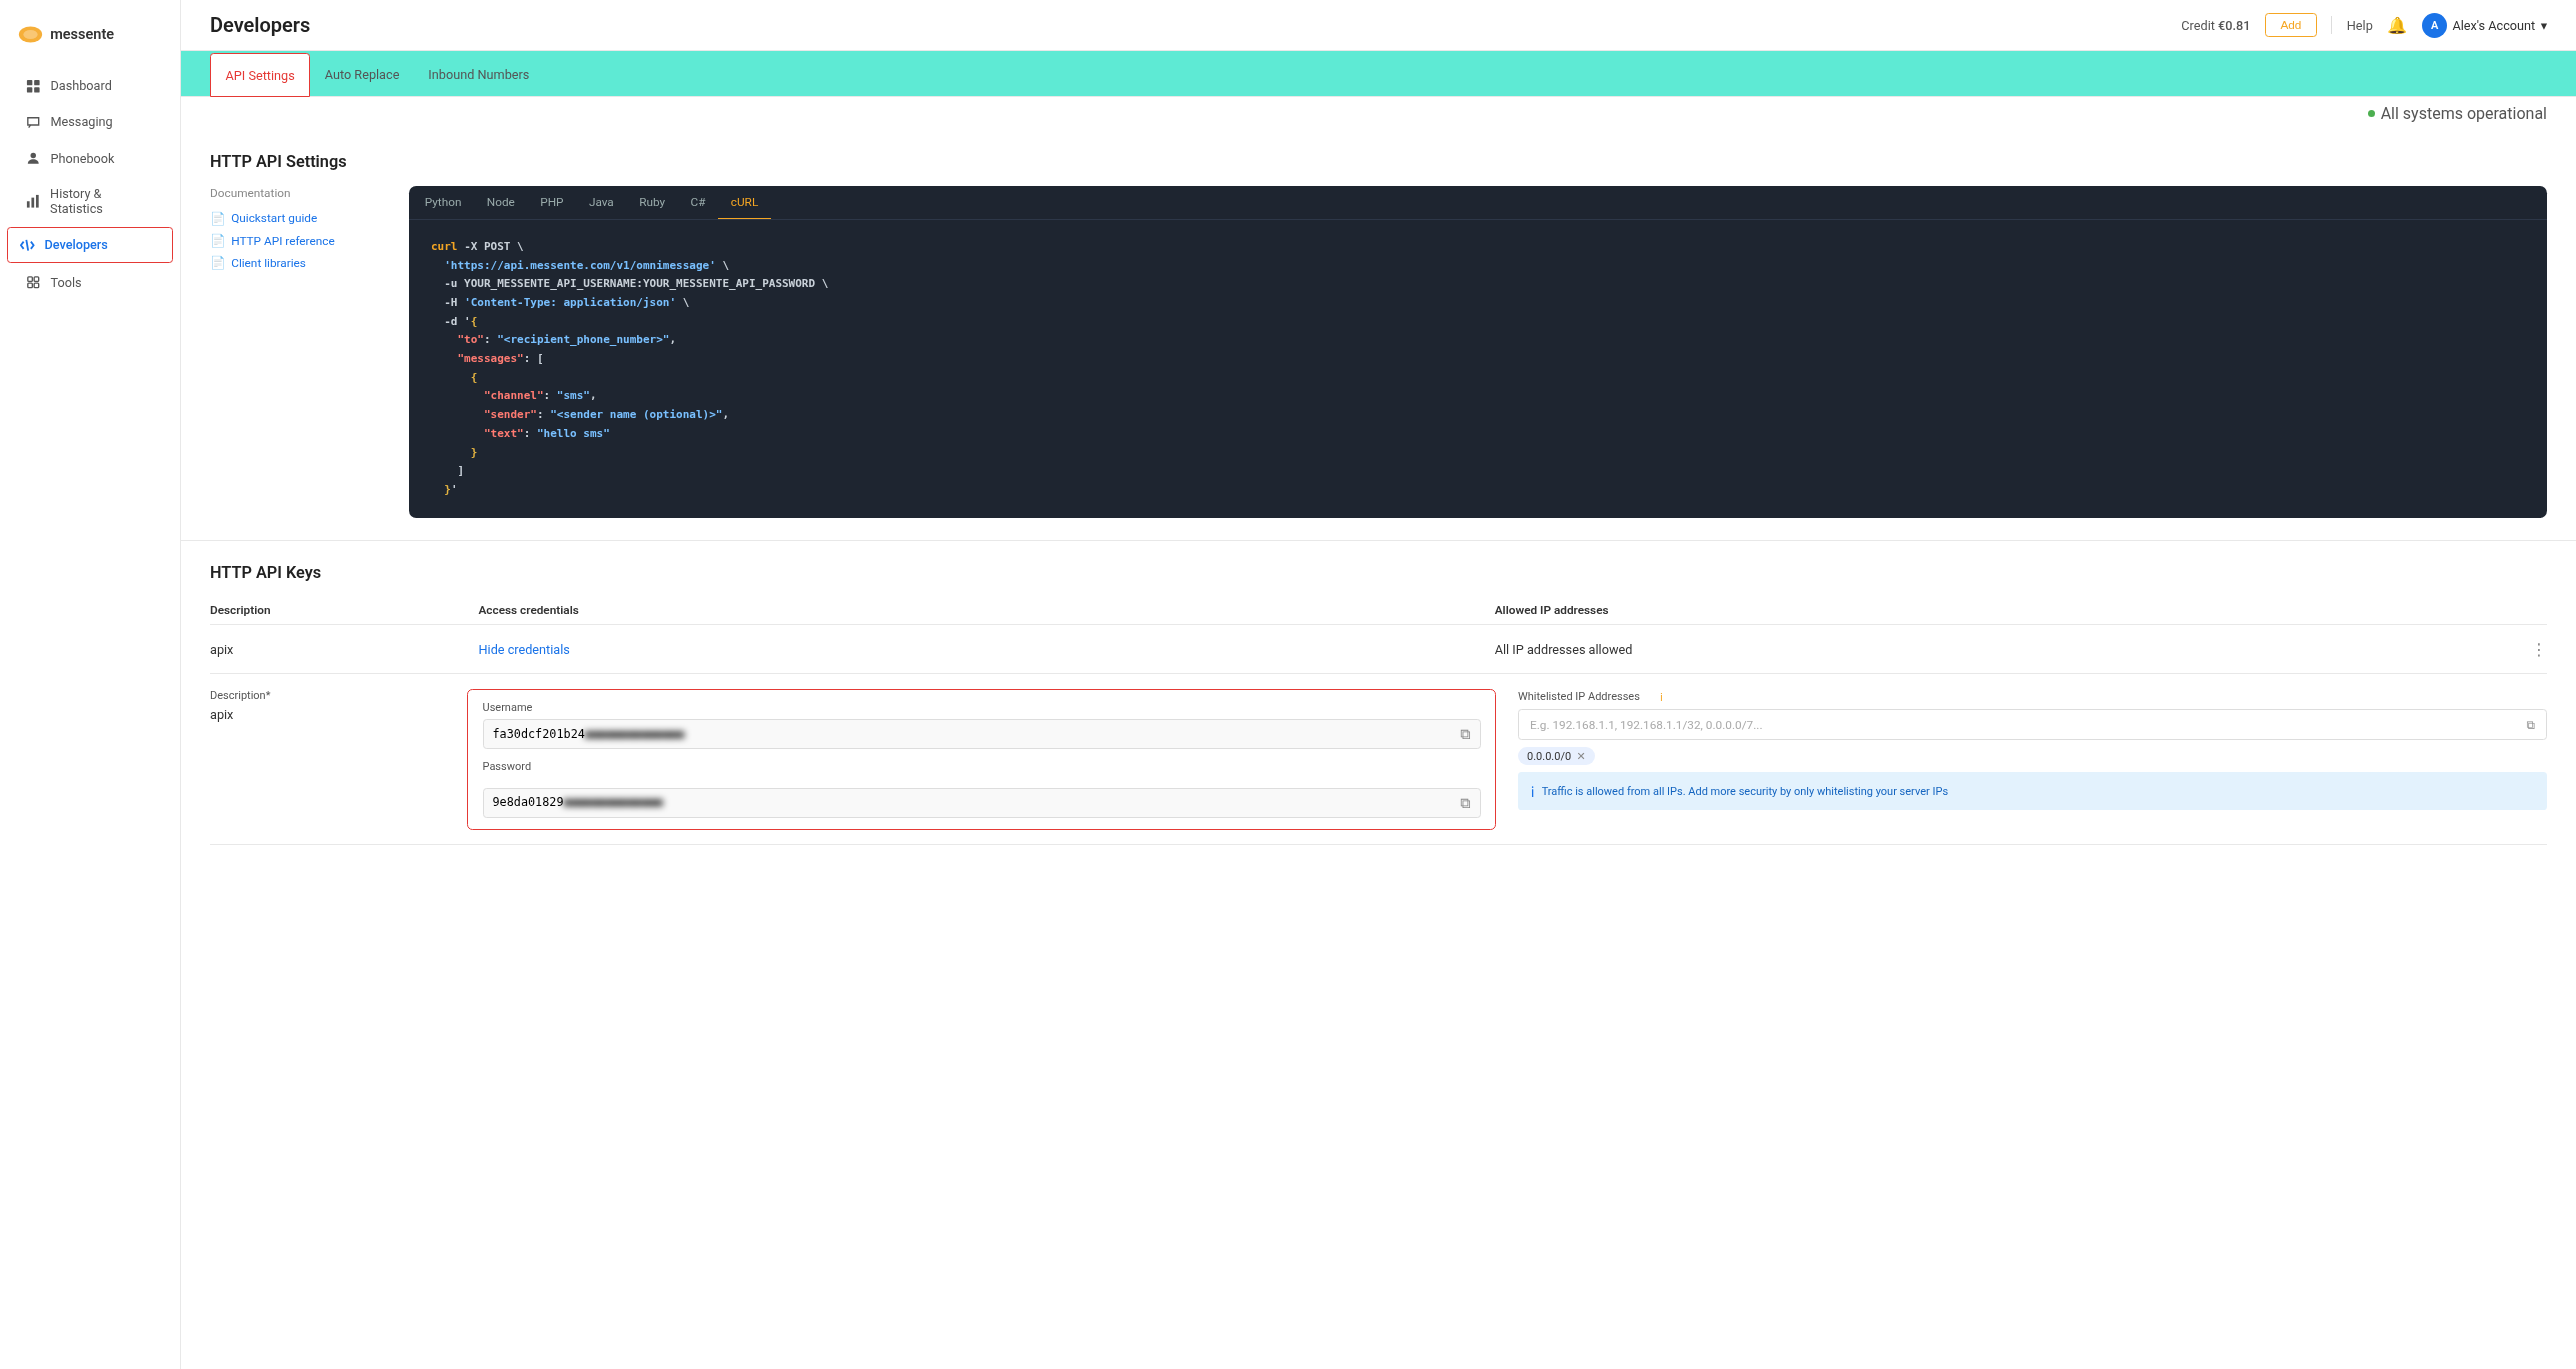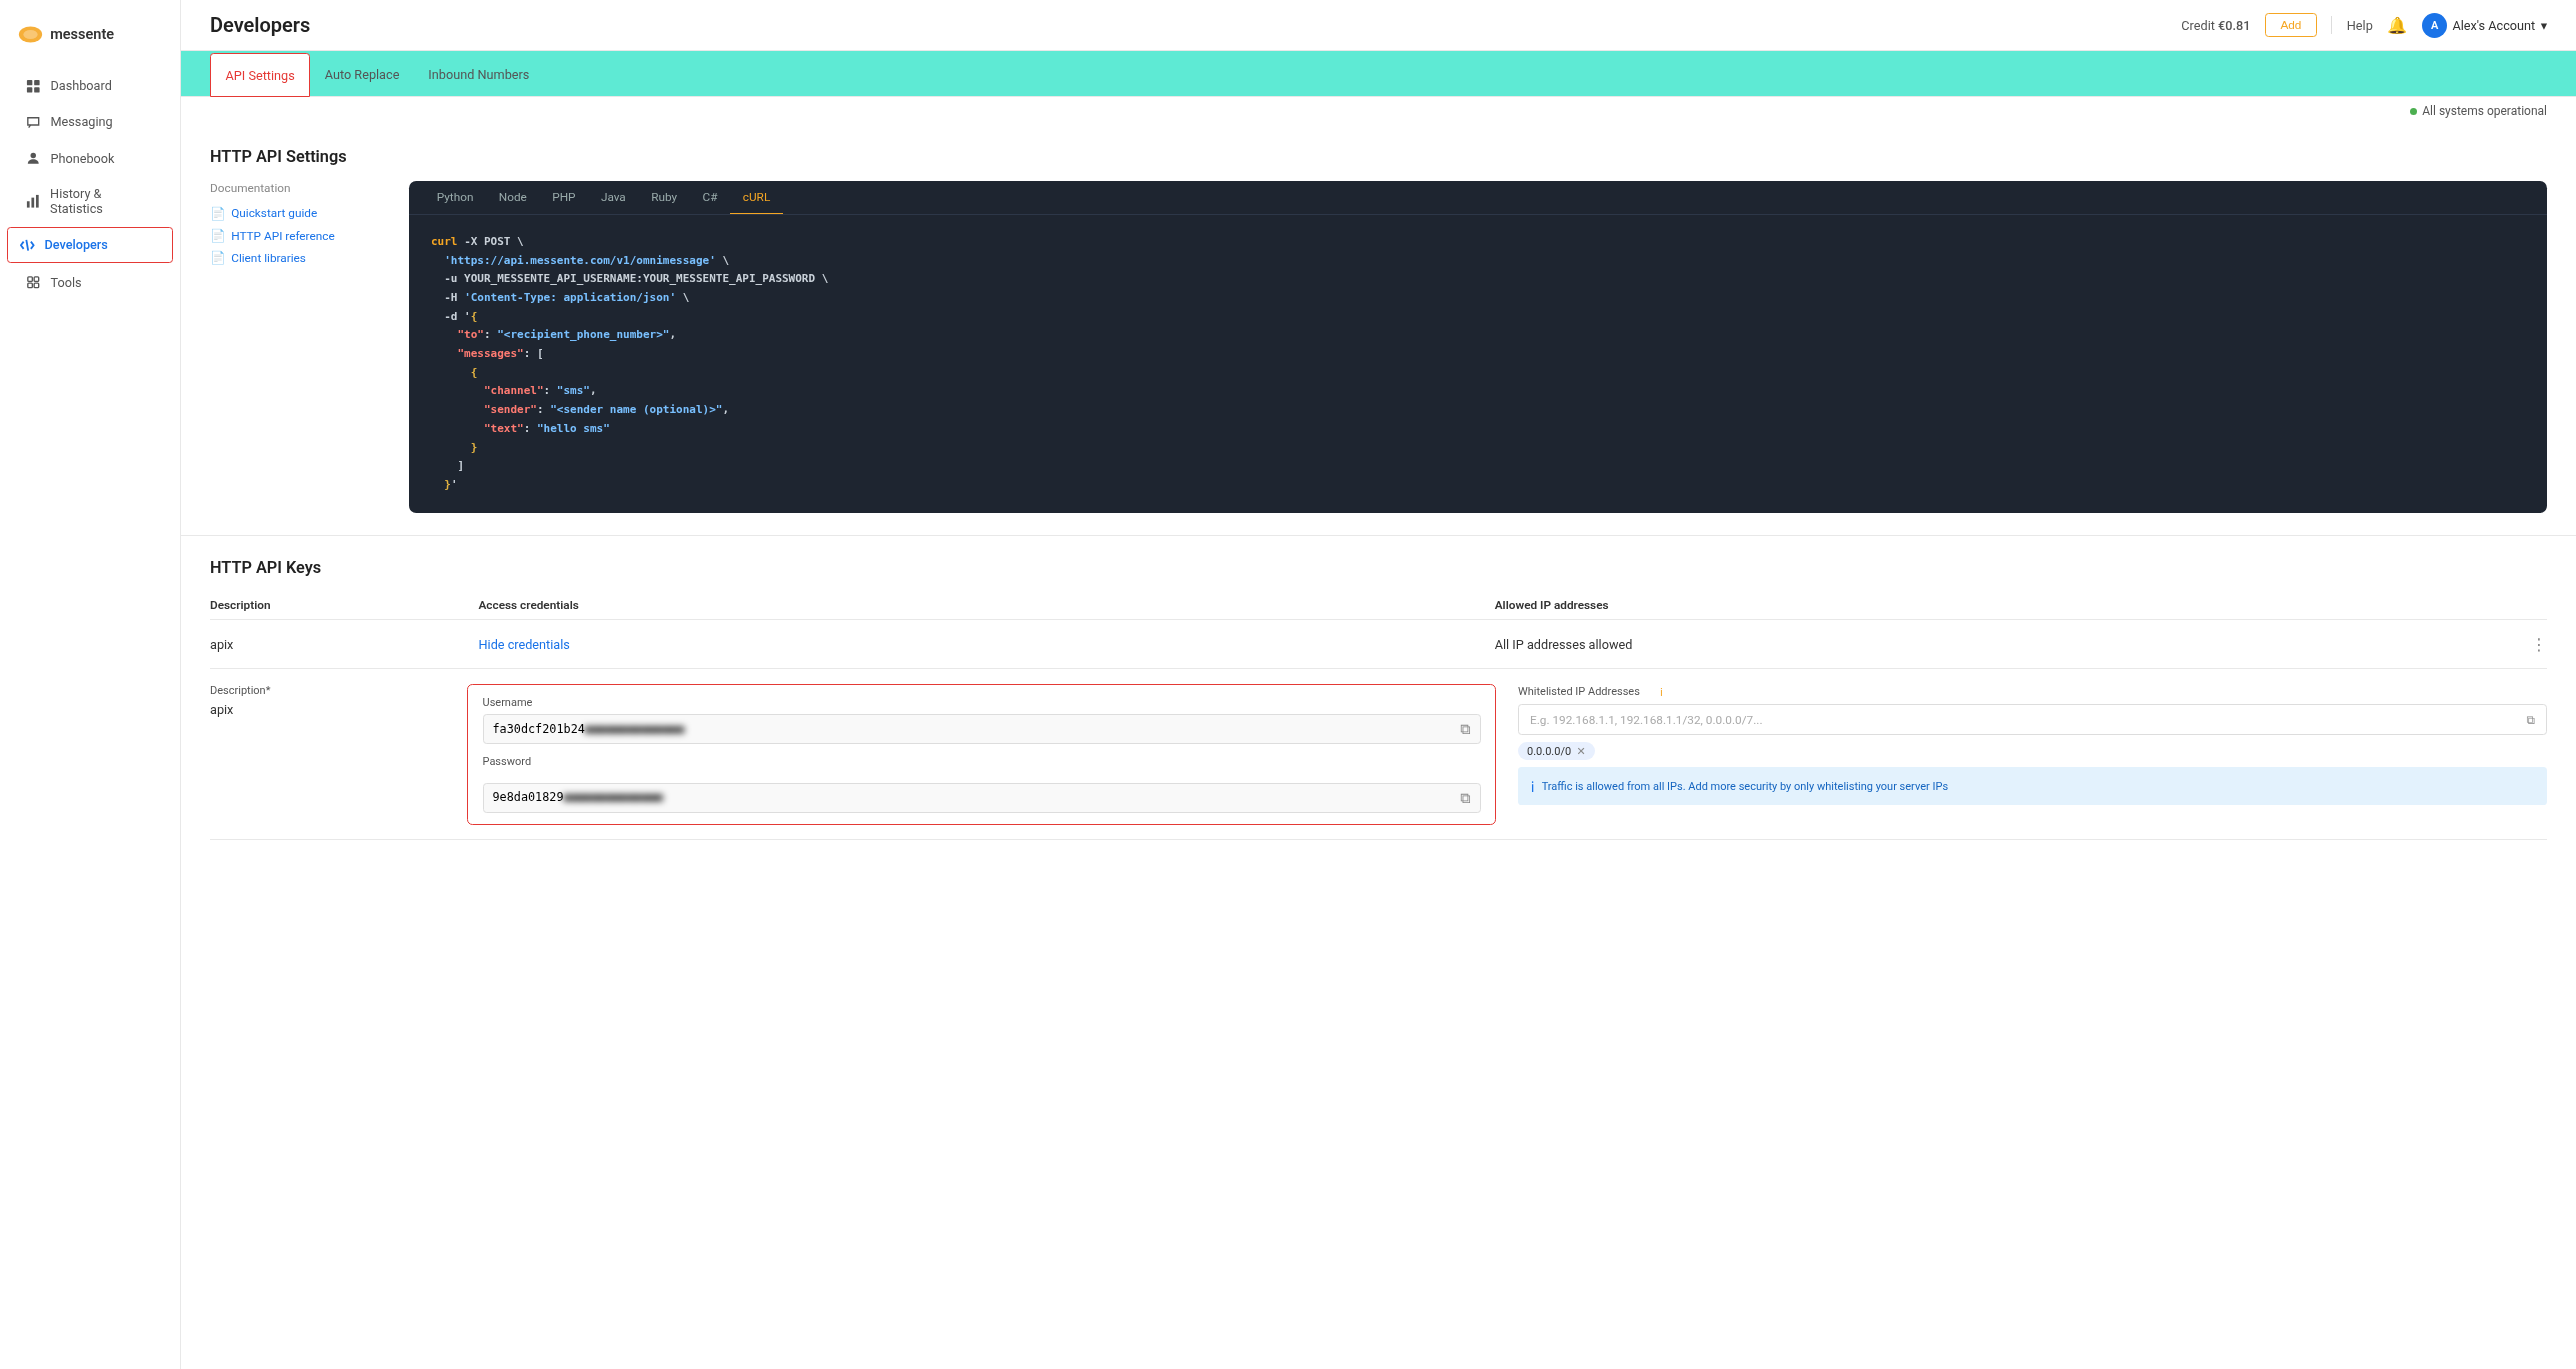--- a/index.html
+++ b/index.html
@@ -35,36 +35,36 @@
 
     
     .tabs-bar { display: flex; align-items: center; padding: 0 29px; border-bottom: 0.9px solid #e8e8e8; background: #5eead4; }
     .tab { padding: 14.5px 14.5px 12.7px; font-size: 12.7px; cursor: pointer; color: #555; border-bottom: 1.8px solid transparent; margin-bottom: -0.9px; }
     .tab.active { color: #e53935; border-bottom: 1.8px solid #e53935; border: 1.8px solid #e53935; border-bottom: none; border-top-left-radius: 3.6px; border-top-right-radius: 3.6px; margin-top: 1.8px; }
     .tab.active { border: 1.8px solid #e53935; border-radius: 3.6px 3.6px 0 0; color: #e53935; background: #fff; }
 
     
     .status-bar { display: flex; justify-content: flex-end; padding: 7.2px 29px; background: #fff; }
     .status-dot { width: 7.2px; height: 7.2px; background: #4caf50; border-radius: 50%; display: inline-block; margin-right: 5.4px; }
-    .status-text { font-size: 12px; color: #555; display: flex; align-items: center; }
+    .status-text { font-size: 16px; color: #555; display: flex; align-items: center; }
 
     
     .section { padding: 22px 29px; }
     .section-title { font-size: 16.3px; font-weight: 600; color: #222; margin-bottom: 14.5px; }
 
     
     .api-settings-content { display: flex; gap: 36px; }
     .docs-column { min-width: 163px; }
     .docs-label { font-size: 11.8px; color: #888; margin-bottom: 11px; }
     .doc-link { display: flex; align-items: center; gap: 5.4px; color: #1a73e8; font-size: 11.8px; margin-bottom: 7.2px; cursor: pointer; text-decoration: none; }
     .doc-icon { font-size: 12.7px; }
 
     
     .code-container { flex: 1; background: #1e2530; border-radius: 7.2px; overflow: hidden; }
-    .code-tabs { display: flex; padding: 0 15px; border-bottom: 0.9px solid #2d3748; }
+    .code-tabs { display: flex; padding: 0 3px; border-bottom: 0.9px solid #2d3748; }
     .code-tab { padding: 9px 12.7px; font-size: 11.8px; color: #9aa; cursor: pointer; border-bottom: 1.8px solid transparent; }
     .code-tab.active { color: #f5a623; border-bottom: 1.8px solid #f5a623; }
     .code-body { padding: 18px 22px; font-family: 'Courier New', Courier, monospace; font-size: 11px; line-height: 1.7; color: #c9d1d9; font-weight: bold; }
     .c-white { color: #c9d1d9; }
     .c-orange { color: #f5a623; }
     .c-green { color: #79c0ff; }
     .c-red { color: #ff7b72; }
     .c-yellow { color: #e3b341; }
 
     

